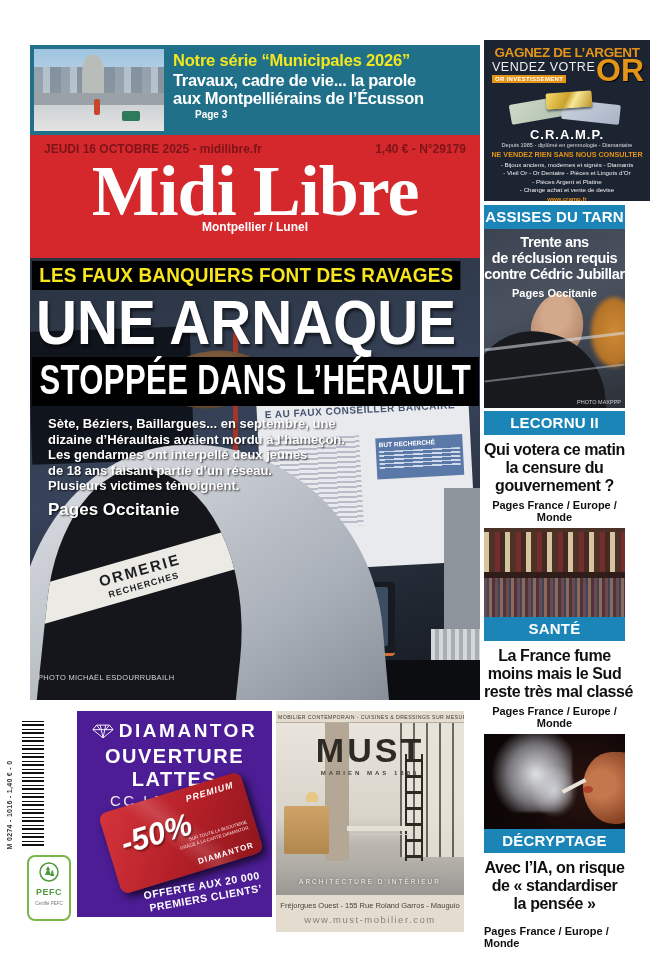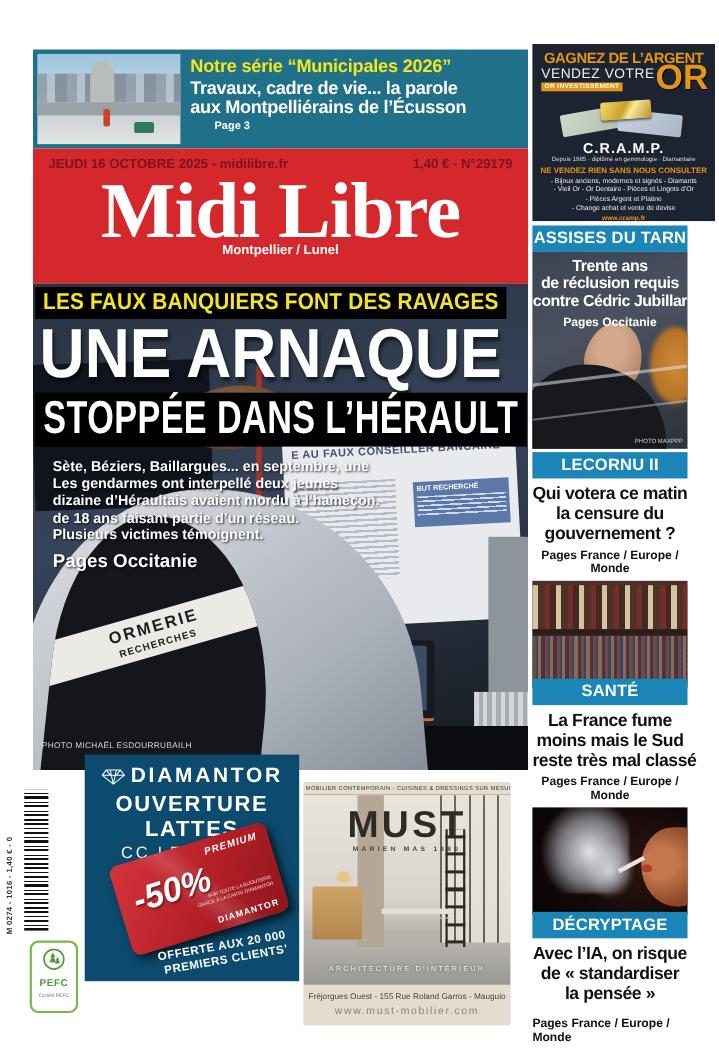--- a/index.html
+++ b/index.html
@@ -149,21 +149,21 @@
   .spine-text{left:6px;top:745px;width:120px;color:#333;font-size:7px;font-weight:bold;
     transform:rotate(-90deg);transform-origin:60px 60px;text-align:center;letter-spacing:.3px;}
   .barcode{left:22px;top:718px;width:22px;height:128px;
     background:repeating-linear-gradient(0deg,#111 0 2px,#fff 2px 4px,#111 4px 5px,#fff 5px 8px);}
   .pefc{left:27px;top:855px;width:44px;height:66px;border:2px solid #7ab648;border-radius:8px;background:#fff;
     text-align:center;box-sizing:border-box;padding-top:5px;}
   .pefc-label{color:#4f9a3c;font-weight:bold;font-size:9px;letter-spacing:.5px;margin-top:1px;}
   .pefc-sub{color:#777;font-size:4.5px;margin-top:4px;}
 
   
-  .diamantor{left:77px;top:686px;width:195px;height:206px;background:#0c4a6e;color:#fff;overflow:hidden;}
+  .diamantor{left:77px;top:711px;width:195px;height:206px;background:#4c1d95;color:#fff;overflow:hidden;}
   .dia-head{display:flex;align-items:center;justify-content:center;gap:5px;margin-top:9px;}
   .dia-brand{font-size:19px;font-weight:bold;letter-spacing:2.5px;}
   .dia-title{text-align:center;font-weight:bold;font-size:20px;letter-spacing:1.5px;margin-top:3px;}
   .dia-sub{text-align:center;font-weight:300;font-size:15px;letter-spacing:2.5px;color:#eee;margin-top:1px;}
   .dia-note{text-align:center;font-size:5.5px;color:#9a9a9a;letter-spacing:.8px;margin-top:2px;}
   .dia-card{position:absolute;left:30px;top:80px;width:148px;height:84px;border-radius:8px;transform:rotate(-17deg);
     background:linear-gradient(125deg,#d5343b 0%,#b31f27 55%,#8f161d 100%);box-shadow:3px 5px 8px rgba(0,0,0,.7);}
   .dia-card:before{content:"";position:absolute;inset:0;border-radius:8px;
     background:linear-gradient(55deg,transparent 40%,rgba(255,255,255,.14) 50%,transparent 60%);}
   .dia-prem{position:absolute;right:10px;top:6px;font-size:9px;font-weight:bold;font-style:italic;letter-spacing:1px;}
@@ -283,22 +283,22 @@
         <div class="b2">RECHERCHES</div>
       </div>
     </div>
 
     <div class="story-text">
       <div class="kicker">LES FAUX BANQUIERS FONT DES RAVAGES</div>
       <div class="hl1">UNE ARNAQUE</div>
       <div class="hl2">STOPPÉE DANS L’HÉRAULT</div>
       <div class="standfirst">
         <div>Sète, Béziers, Baillargues... en septembre, une</div>
+        <div>dizaine d’Héraultais avaient mordu à l’hameçon.</div>
         <div>Les gendarmes ont interpellé deux jeunes</div>
-        <div>dizaine d’Héraultais avaient mordu à l’hameçon.</div>
         <div>de 18 ans faisant partie d’un réseau.</div>
         <div>Plusieurs victimes témoignent.</div>
       </div>
       <div class="pages-main">Pages Occitanie</div>
       <div class="main-credit">PHOTO MICHAËL ESDOURRUBAILH</div>
     </div>
   </div>
 
   <div class="abs side-sec sec-assises">
     <div class="side-tag">ASSISES DU TARN</div>

